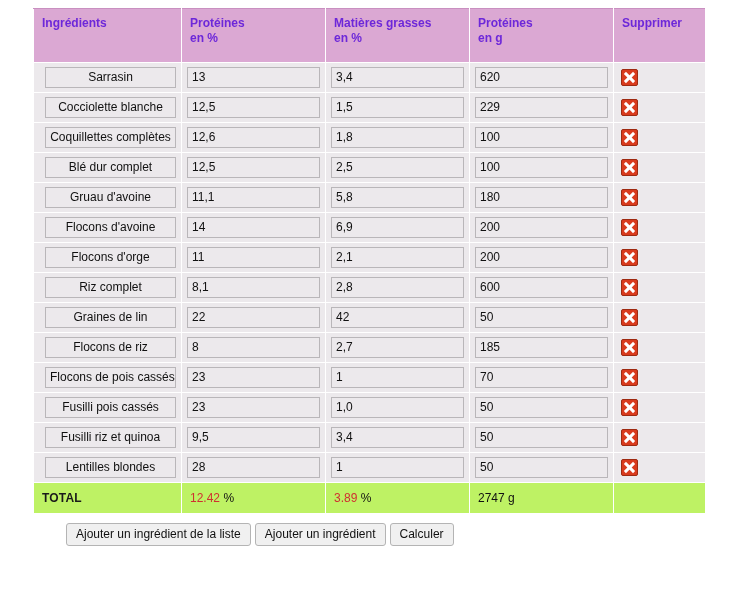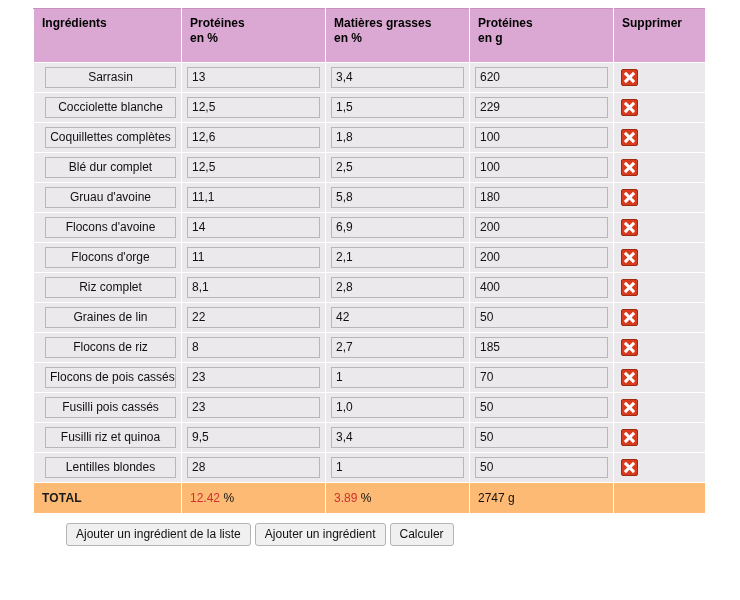--- a/index.html
+++ b/index.html
@@ -35,37 +35,37 @@
 
   thead th {
     background: #dba8d3;
     border: 1px solid #ffffff;
     border-top: 1px solid #c98fc0;
     text-align: left;
     vertical-align: top;
     padding: 7px 8px 8px 8px;
     font-size: 12px;
     font-weight: bold;
-    color: #000000;
+    color: #6d28d9;
     line-height: 1.25;
     height: 38px;
   }
   thead th .hl2 {
     display: block;
     font-weight: bold;
   }
   tbody td {
     background: #ece9ec;
     border: 1px solid #ffffff;
     padding: 3px 5px;
     height: 23px;
     vertical-align: middle;
   }
   tbody tr.total-row td {
-    background: #fdba74;
+    background: #bef264;
     padding: 4px 8px;
     font-weight: bold;
     height: 22px;
     margin-top: 21px;
   }
   .cellbox {
     box-sizing: border-box;
     display: block;
     width: 100%;
     height: 21px;
@@ -296,21 +296,21 @@
         <td class="ing-name-cell">
           <span class="cellbox">Riz complet</span>
         </td>
         <td>
           <span class="cellbox">8,1</span>
         </td>
         <td>
           <span class="cellbox">2,8</span>
         </td>
         <td>
-          <span class="cellbox">400</span>
+          <span class="cellbox">600</span>
         </td>
         <td class="del-cell">
           <span class="delete-icon"></span>
         </td>
       </tr>
 
       <tr>
         <td class="ing-name-cell">
           <span class="cellbox">Graines de lin</span>
         </td>

